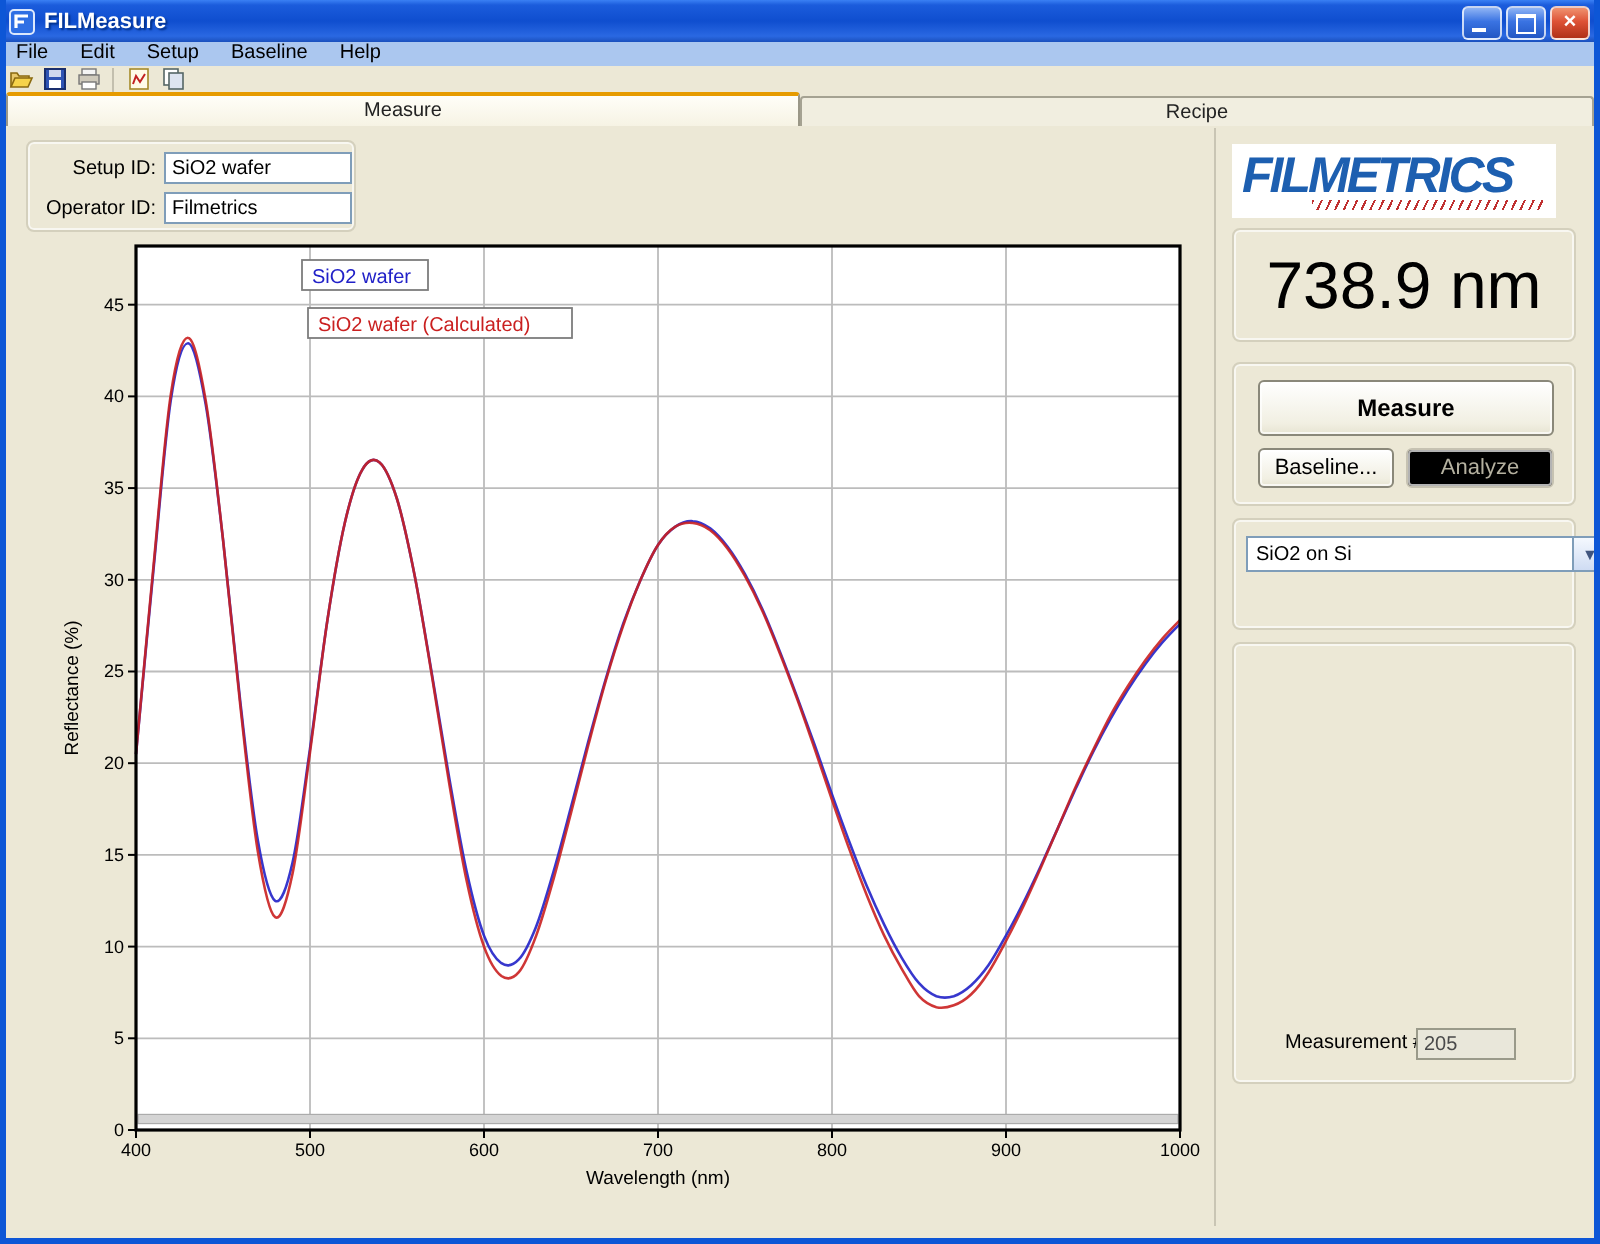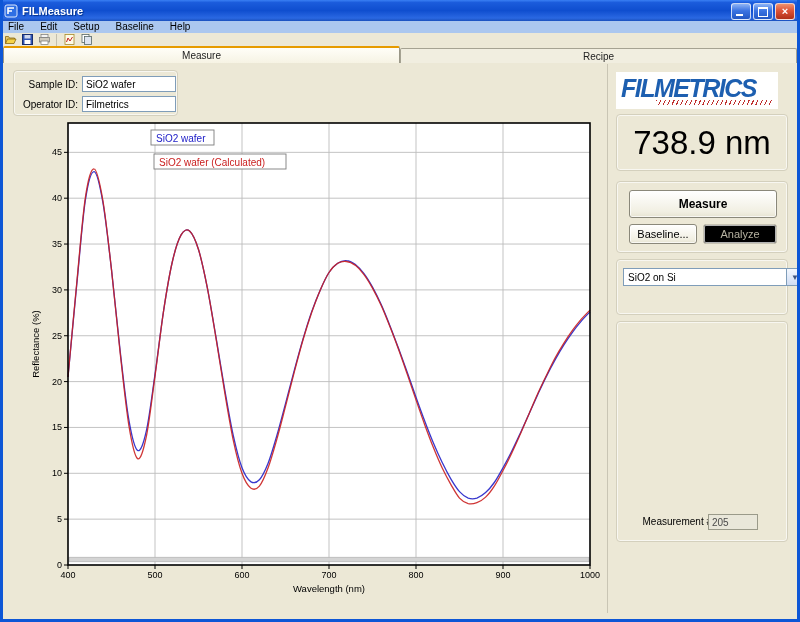--- a/index.html
+++ b/index.html
@@ -156,21 +156,21 @@
     <div class="tab active">
       <span>Measure</span>
     </div>
     <div class="tab inactive">
       <span>Recipe</span>
     </div>
   </div>
 
   <div class="groupbox" style="left:13px;top:70px;width:165px;height:46px;">
     <div class="frow" style="left:4px;top:5px;width:158px;">
-      <span class="flabel" style="width:60px;">Sample ID:</span>
+      <span class="flabel" style="width:60px;">Setup ID:</span>
       <input class="tfield" style="margin-left: 4px; width: 86px;" value="SiO2 wafer">
     </div>
     <div class="frow" style="left:4px;top:25px;width:158px;">
       <span class="flabel" style="width:60px;">Operator ID:</span>
       <input class="tfield" style="margin-left: 4px; width: 86px;" value="Filmetrics">
     </div>
   </div>
 
 
   <div class="chartwrap">

